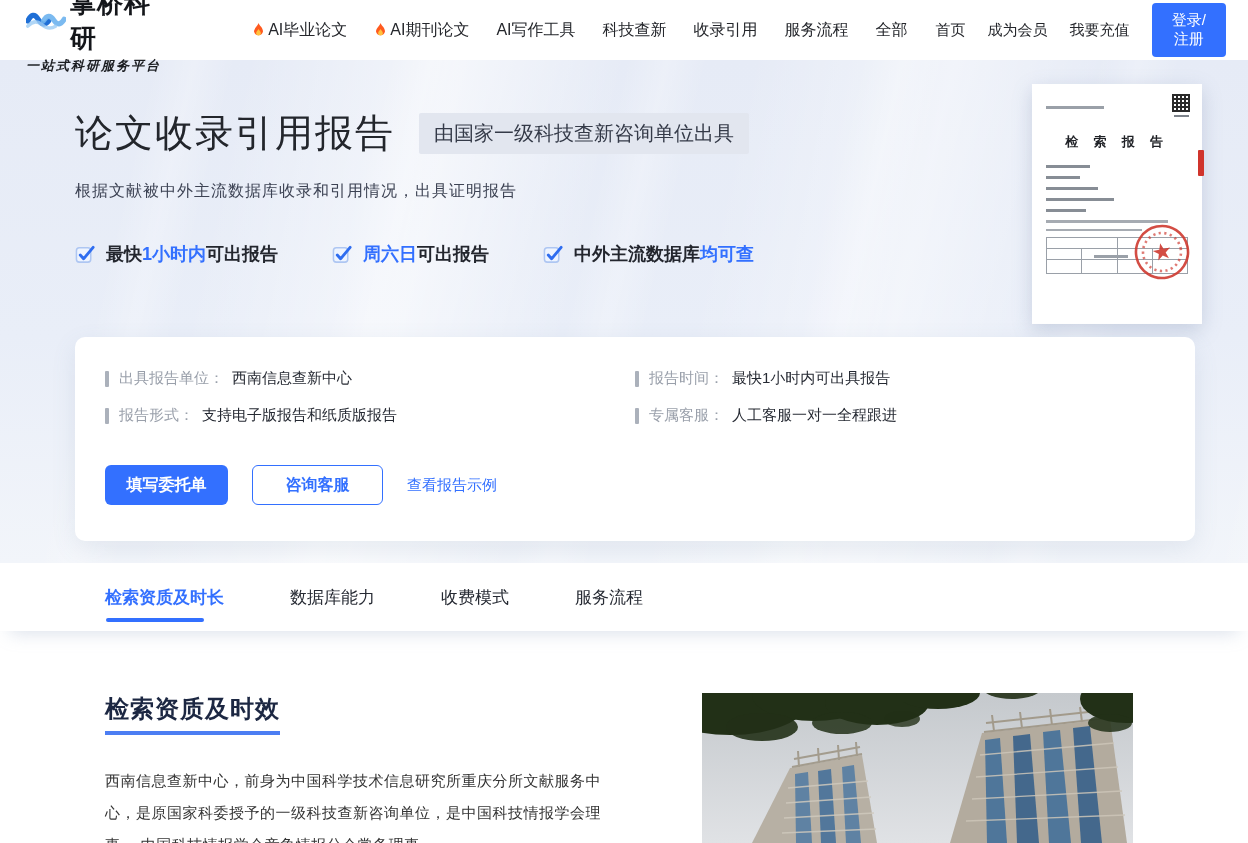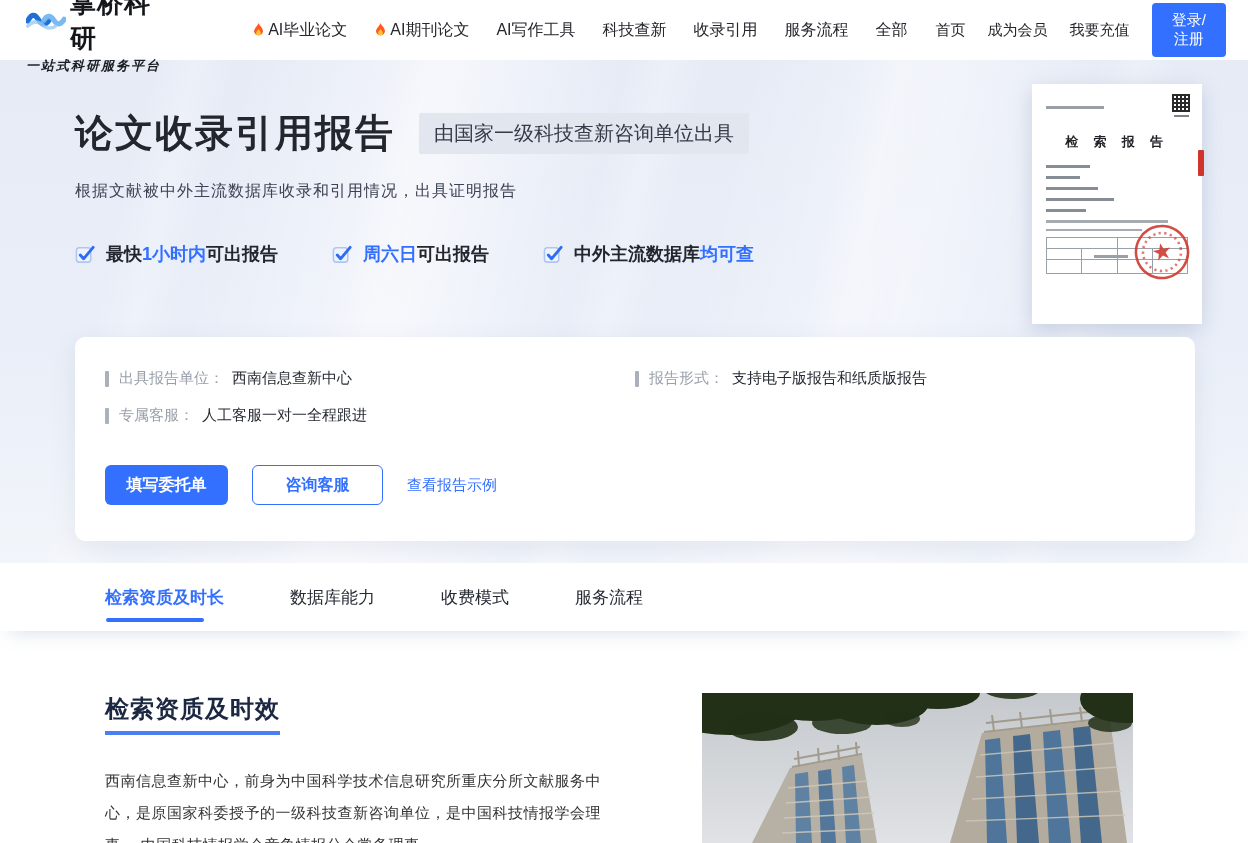--- a/index.html
+++ b/index.html
@@ -26,21 +26,21 @@
   
   .hero { position:relative; height:503px; overflow:hidden;
     background:linear-gradient(180deg,#e6ebf6 0%,#e9eef8 55%,#f2f5fa 100%); }
   .hero::before { content:""; position:absolute; inset:0; pointer-events:none;
     background:
       linear-gradient(103deg, rgba(255,255,255,0) 18%, rgba(255,255,255,.55) 34%, rgba(255,255,255,0) 46%),
       linear-gradient(103deg, rgba(255,255,255,0) 55%, rgba(255,255,255,.45) 70%, rgba(255,255,255,0) 82%),
       repeating-linear-gradient(103deg, rgba(255,255,255,0) 0 150px, rgba(255,255,255,.25) 190px, rgba(255,255,255,0) 230px); }
   .hero-inner { position:relative; padding:48px 0 0 75px; z-index:1; }
   .hero-title-row { display:flex; align-items:center; gap:24px; }
-  .hero-title { font-size:38px; font-weight:700; color:#23262c; letter-spacing:2px; }
+  .hero-title { font-size:38px; font-weight:400; color:#23262c; letter-spacing:2px; }
   .hero-badge { background:#e2e6ef; color:#343a48; font-size:20px;
     padding:7px 15px; border-radius:2px; }
   .hero-subtitle { margin-top:22px; font-size:16px; color:#3d4354; letter-spacing:1px; }
   .hero-features { margin-top:40px; display:flex; align-items:center; gap:54px; }
   .feature { display:flex; align-items:center; gap:10px; font-size:18px;
     font-weight:700; color:#23262e; }
   .feature .hl { color:#3370ff; }
   .checkbox-ic { width:21px; height:21px; flex:0 0 auto; }
 
   
@@ -244,20 +244,25 @@
 
   <div class="info-card">
     <div class="info-grid">
       <div class="info-row">
         <span class="info-bar"></span>
         <span class="info-label">出具报告单位：</span>
         <span class="info-value">西南信息查新中心</span>
       </div>
       <div class="info-row">
         <span class="info-bar"></span>
+        <span class="info-label">报告时间：</span>
+        <span class="info-value">最快1小时内可出具报告</span>
+      </div>
+      <div class="info-row">
+        <span class="info-bar"></span>
         <span class="info-label">报告形式：</span>
         <span class="info-value">支持电子版报告和纸质版报告</span>
       </div>
       <div class="info-row">
         <span class="info-bar"></span>
         <span class="info-label">专属客服：</span>
         <span class="info-value">人工客服一对一全程跟进</span>
       </div>
     </div>
     <div class="card-actions">

